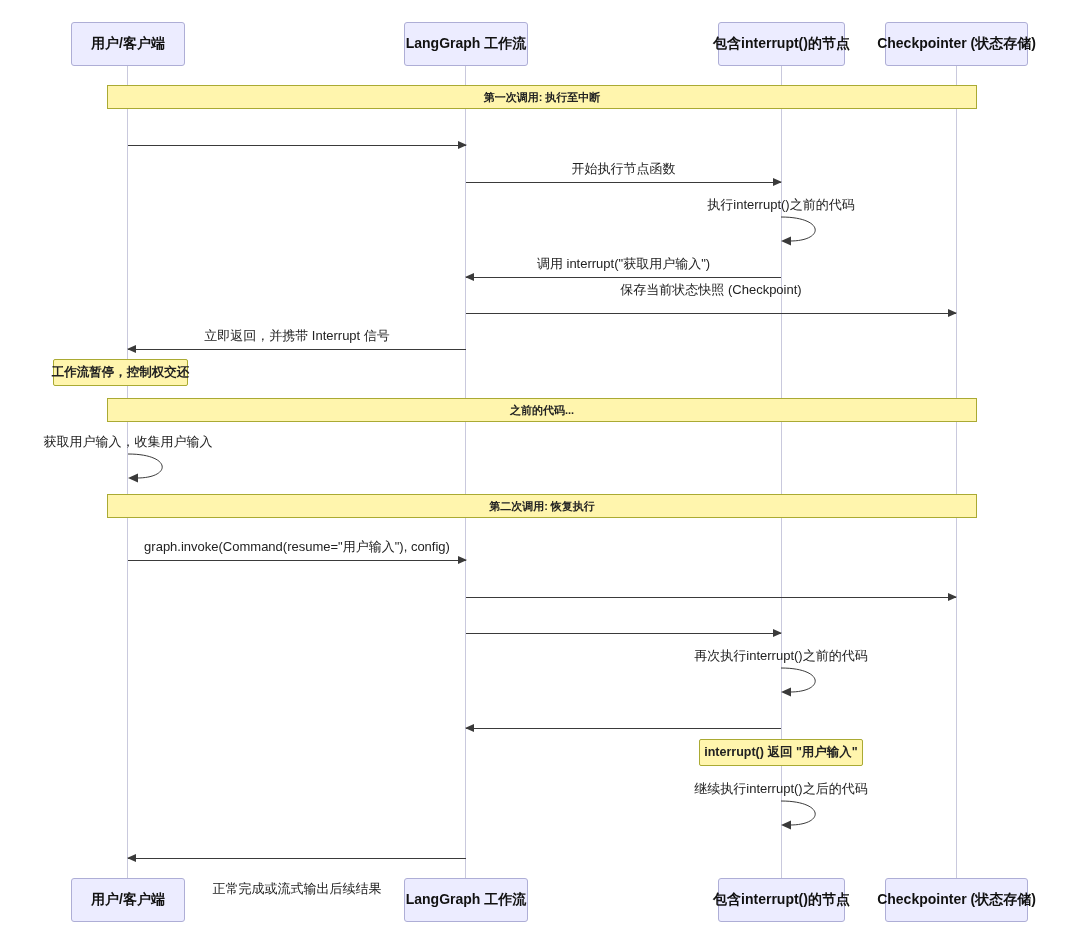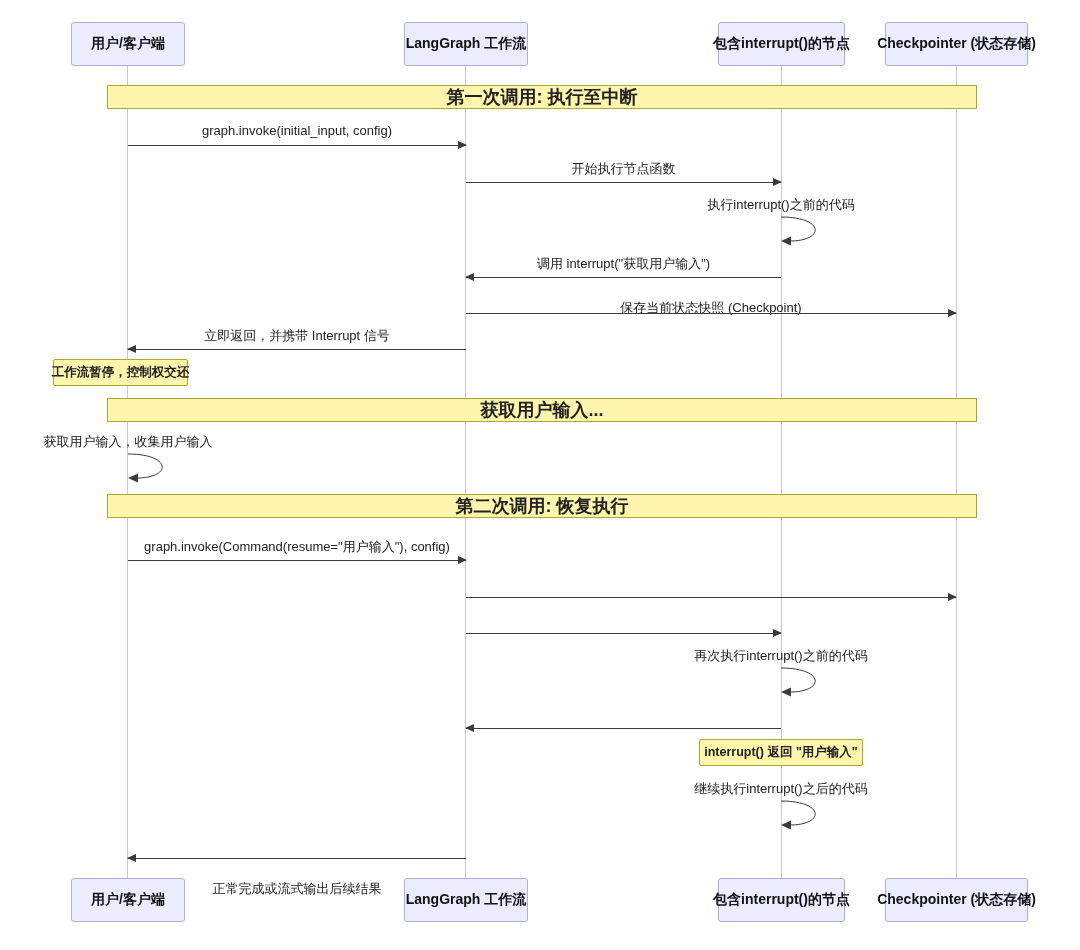--- a/index.html
+++ b/index.html
@@ -12,21 +12,21 @@
   .actor {
     position:absolute; height:44px; background:#ECECFF; border:1px solid #aeaed6;
     border-radius:3px; display:flex; align-items:center; justify-content:center;
     font-size:14px; font-weight:bold; color:#111; text-align:center; white-space:nowrap;
   }
 
   .band {
     position:absolute; left:107px; width:870px; height:24px;
     background:#FFF5AD; border:1px solid #AAAA33;
     display:flex; align-items:center; justify-content:center;
-    font-size:18px; font-weight:bold; color:#222; white-space:nowrap;
+    font-size:11px; font-weight:bold; color:#222; white-space:nowrap;
   }
 
   .note {
     position:absolute; background:#FFF5AD; border:1px solid #AAAA33; border-radius:2px;
     display:flex; align-items:center; justify-content:center;
     font-size:12.5px; font-weight:600; color:#222; white-space:nowrap;
   }
 
   .msg-label {
     position:absolute; font-size:13px; color:#222; text-align:center; white-space:nowrap;
@@ -62,42 +62,41 @@
       <span>包含interrupt()的节点</span>
     </div>
   <div class="actor" style="left:885px;top:22px;width:143px">
       <span>Checkpointer (状态存储)</span>
     </div>
 
   <div class="band" style="top:85px">
       <span>第一次调用: 执行至中断</span>
     </div>
   <div class="band" style="top:398px">
-      <span>获取用户输入...</span>
+      <span>之前的代码...</span>
     </div>
   <div class="band" style="top:494px">
       <span>第二次调用: 恢复执行</span>
     </div>
 
-  <div class="msg-label" style="left:128px;top:123px;width:338px">graph.invoke(initial_input, config)</div>
   <div class="arrow right" style="left:128px;top:145px;width:338px"></div>
 
   <div class="msg-label" style="left:466px;top:160px;width:315px">开始执行节点函数</div>
   <div class="arrow right" style="left:466px;top:182px;width:315px"></div>
 
   <div class="msg-label" style="left:631px;top:196px;width:300px">执行interrupt()之前的代码</div>
   <svg class="loop" style="left:781px;top:214px" width="48" height="32">
     <path d="M0,3 C44,3 44,27 9,27" fill="none" stroke="#3a3a3a" stroke-width="1"></path>
     <polygon points="0,27 10,22.5 10,31.5" fill="#3a3a3a"></polygon>
   </svg>
 
   <div class="msg-label" style="left:466px;top:255px;width:315px">调用 interrupt("获取用户输入")</div>
   <div class="arrow left" style="left:466px;top:277px;width:315px"></div>
 
-  <div class="msg-label" style="left:466px;top:299px;width:490px">保存当前状态快照 (Checkpoint)</div>
+  <div class="msg-label" style="left:466px;top:281px;width:490px">保存当前状态快照 (Checkpoint)</div>
   <div class="arrow right" style="left:466px;top:313px;width:490px"></div>
 
   <div class="msg-label" style="left:128px;top:327px;width:338px">立即返回，并携带 Interrupt 信号</div>
   <div class="arrow left" style="left:128px;top:349px;width:338px"></div>
 
   <div class="note" style="left:53px;top:359px;width:135px;height:27px">
       <span>工作流暂停，控制权交还</span>
     </div>
 
   <div class="msg-label" style="left:0px;top:433px;width:256px">获取用户输入，收集用户输入</div>

